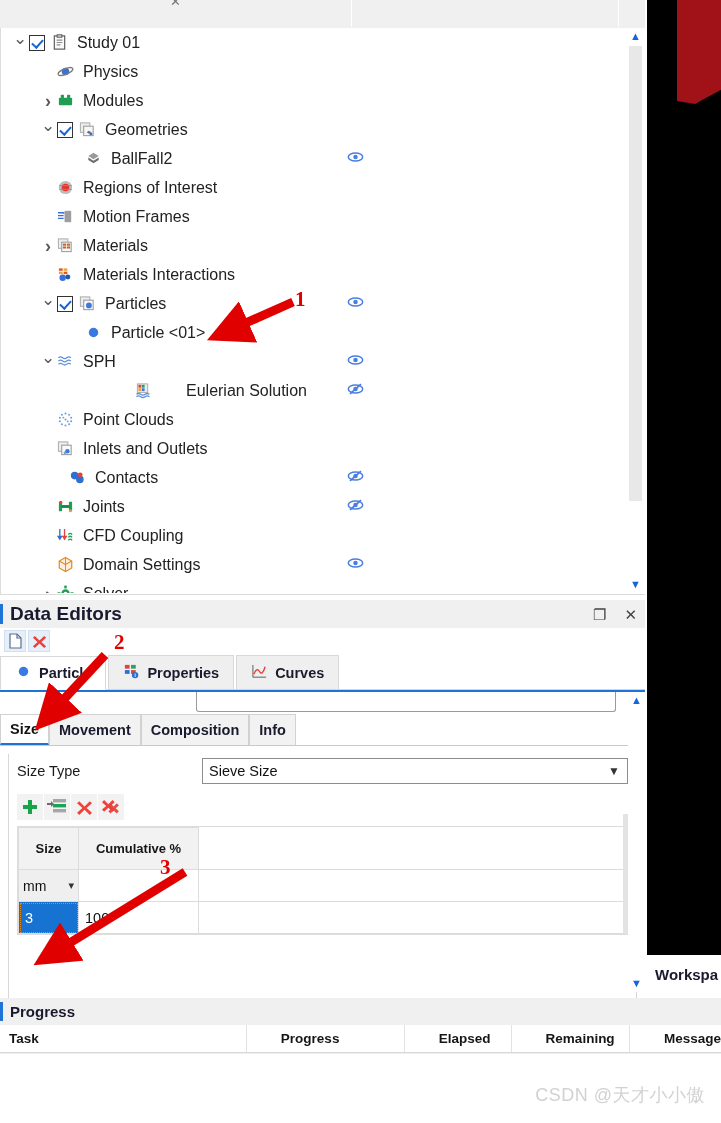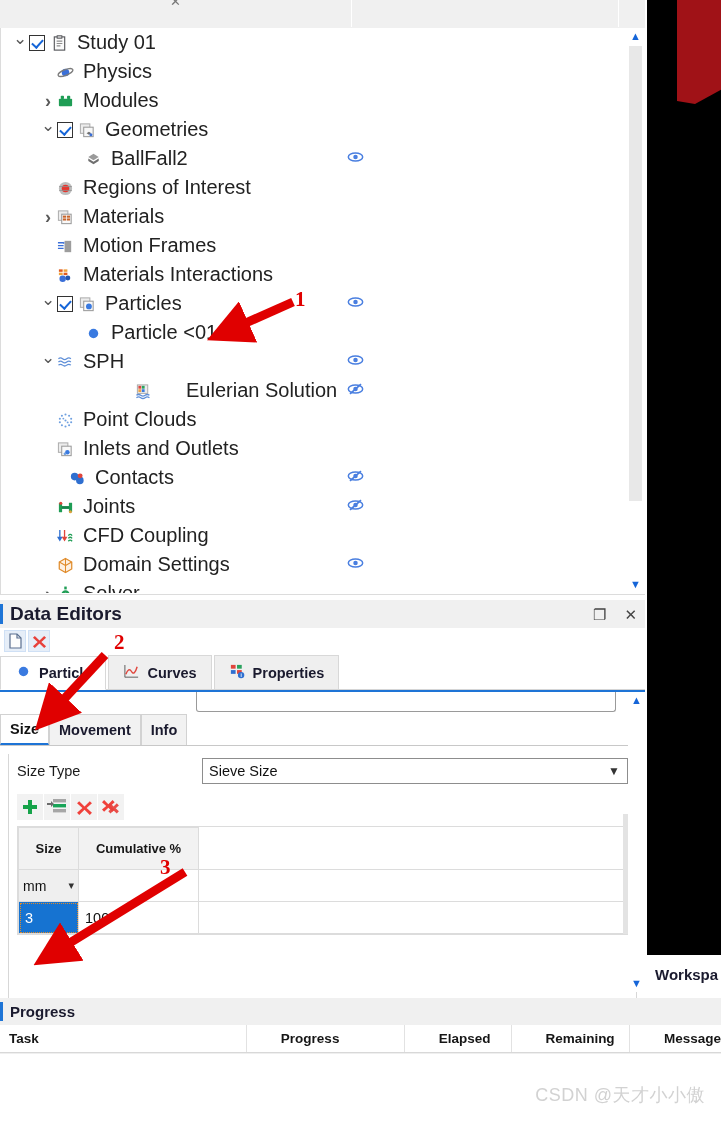--- a/index.html
+++ b/index.html
@@ -27,21 +27,21 @@
 
   
   .tree-panel {
     position:absolute; left:0; top:28px; width:645px; height:567px;
     background:#fff; border:1px solid #dcdcdc; border-top:none; border-right:none;
     overflow:hidden;
   }
   .tree-scrollarea { position:absolute; left:0; top:0; width:618px; height:565px; overflow:hidden; }
   .tree-row {
     position:relative; height:29px; display:flex; align-items:center;
-    font-size:20px; color:#222; white-space:nowrap;
+    font-size:16px; color:#222; white-space:nowrap;
   }
   .chev {
     width:18px; text-align:center; color:#5a5a5a; font-size:13px; line-height:1;
     flex:0 0 18px; cursor:default; user-select:none;
   }
   .chev.down::before { content:"\2304"; font-size:17px; position:relative; top:-4px;}
   .chev.right::before { content:"\203A"; font-size:18px; font-weight:600; }
   .chev.none::before { content:""; }
   .cbox {
     width:16px; height:16px; flex:0 0 16px; border:1.6px solid #333; background:#fff;
@@ -236,41 +236,41 @@
             <span class="chev none"></span>
             <span class="nocbox"></span>
             <span class="ticon"><svg width="17" height="17" viewBox="0 0 18 18">
                 <circle cx="9" cy="9" r="7" fill="#bdbdbd"></circle>
                 <circle cx="9" cy="9" r="4" fill="#e8342c"></circle>
                 <path d="M2.3 7 h13.4 M2.3 11 h13.4" stroke="#8f8f8f" stroke-width="0.9"></path>
               </svg></span>
             <span class="tlabel">Regions of Interest</span>
           </div>
           <div class="tree-row" style="padding-left: 38px;">
+            <span class="chev none"></span>
+            <span class="nocbox"></span>
+            <span class="ticon"><svg width="17" height="17" viewBox="0 0 18 18">
+                <rect x="8" y="3" width="7" height="12" fill="#9d9d9d"></rect>
+                <path d="M1 5 h6 M1 8 h6 M1 11 h6" stroke="#3a6fd8" stroke-width="1.4"></path>
+                <path d="M6.5 4 l2 1.2 -2 1.2z" fill="#3a6fd8"></path>
+              </svg></span>
+            <span class="tlabel">Motion Frames</span>
+          </div>
+          <div class="tree-row" style="padding-left: 38px;">
             <span class="chev right"></span>
             <span class="nocbox"></span>
             <span class="ticon"><svg width="17" height="17" viewBox="0 0 18 18">
                 <rect x="1.5" y="2" width="10" height="10" fill="#ededed" stroke="#aeaeae" stroke-width="1.1"></rect>
                 <rect x="5" y="5.5" width="10" height="10" fill="#f9f9f9" stroke="#9a9a9a" stroke-width="1.1"></rect>
                 <rect x="6.2" y="7" width="3.4" height="2.2" fill="#c8642a"></rect>
                 <rect x="10.4" y="7" width="3.4" height="2.2" fill="#c8642a"></rect>
                 <rect x="6.2" y="10" width="3.4" height="2.2" fill="#c8642a"></rect>
                 <rect x="10.4" y="10" width="3.4" height="2.2" fill="#c8642a"></rect>
               </svg></span>
             <span class="tlabel">Materials</span>
-          </div>
-          <div class="tree-row" style="padding-left: 38px;">
-            <span class="chev none"></span>
-            <span class="nocbox"></span>
-            <span class="ticon"><svg width="17" height="17" viewBox="0 0 18 18">
-                <rect x="8" y="3" width="7" height="12" fill="#9d9d9d"></rect>
-                <path d="M1 5 h6 M1 8 h6 M1 11 h6" stroke="#3a6fd8" stroke-width="1.4"></path>
-                <path d="M6.5 4 l2 1.2 -2 1.2z" fill="#3a6fd8"></path>
-              </svg></span>
-            <span class="tlabel">Motion Frames</span>
           </div>
           <div class="tree-row" style="padding-left: 38px;">
             <span class="chev none"></span>
             <span class="nocbox"></span>
             <span class="ticon"><svg width="17" height="17" viewBox="0 0 18 18">
                 <rect x="2" y="2.5" width="4" height="2.6" fill="#e05a1e"></rect>
                 <rect x="7" y="2.5" width="4" height="2.6" fill="#f0a23c"></rect>
                 <rect x="2" y="6" width="4" height="2.6" fill="#f0a23c"></rect>
                 <rect x="7" y="6" width="4" height="2.6" fill="#e05a1e"></rect>
                 <circle cx="6" cy="12.5" r="3.4" fill="#3a6fd8"></circle>
@@ -473,48 +473,49 @@
 
       <div class="de-tabs" id="de-tabs">
           <div class="de-tab active">
             <span><svg width="17" height="17" viewBox="0 0 18 18">
                 <circle cx="9" cy="9" r="5" fill="#3a7ae0"></circle>
               </svg></span>
             <span>Particle</span>
           </div>
           <div class="de-tab">
             <span><svg width="17" height="17" viewBox="0 0 18 18">
-                <path d="M2 15 V2" stroke="#666" stroke-width="1.1"></path>
-                <path d="M2 15 H16" stroke="#666" stroke-width="1.1"></path>
-                <path d="M3 12 q3-8 6-3 t6-5" fill="none" stroke="#e0453c" stroke-width="1.5"></path>
-              </svg></span>
-            <span>Curves</span>
-          </div>
-          <div class="de-tab">
-            <span><svg width="17" height="17" viewBox="0 0 18 18">
                 <rect x="2" y="2" width="5" height="4" fill="#e0453c"></rect>
                 <rect x="8.5" y="2" width="5" height="4" fill="#2aa25e"></rect>
                 <rect x="2" y="7.5" width="5" height="4" fill="#2f6fd0"></rect>
                 <rect x="8.5" y="7.5" width="5" height="4" fill="#e0453c"></rect>
                 <circle cx="12.8" cy="12.8" r="3.4" fill="#2f6fd0"></circle>
                 <text x="12.8" y="14.6" font-size="5" fill="#fff" text-anchor="middle">i</text>
               </svg></span>
             <span>Properties</span>
           </div>
+          <div class="de-tab">
+            <span><svg width="17" height="17" viewBox="0 0 18 18">
+                <path d="M2 15 V2" stroke="#666" stroke-width="1.1"></path>
+                <path d="M2 15 H16" stroke="#666" stroke-width="1.1"></path>
+                <path d="M3 12 q3-8 6-3 t6-5" fill="none" stroke="#e0453c" stroke-width="1.5"></path>
+              </svg></span>
+            <span>Curves</span>
+          </div>
         </div>
 
       <div class="de-body">
         <div class="subrow">
           <div class="subfield"></div>
           <div class="upcaret">▲</div>
         </div>
 
         <div class="sub-tabs" id="sub-tabs">
             <div class="sub-tab active">Size</div>
             <div class="sub-tab">Movement</div>
+            <div class="sub-tab">Composition</div>
             <div class="sub-tab">Info</div>
           </div>
 
         <div class="fieldbox">
           <div class="szrow">
             <div class="szlabel">Size Type</div>
             <div class="szselect">
               <span>Sieve Size</span>
               <span class="dncaret">▼</span>
             </div>

